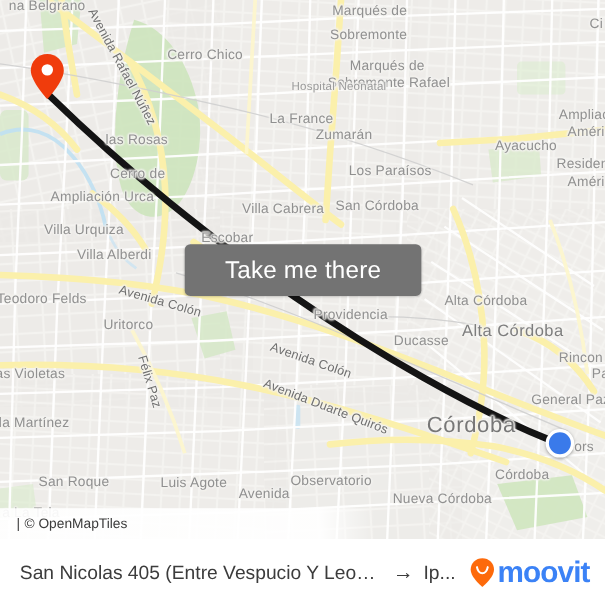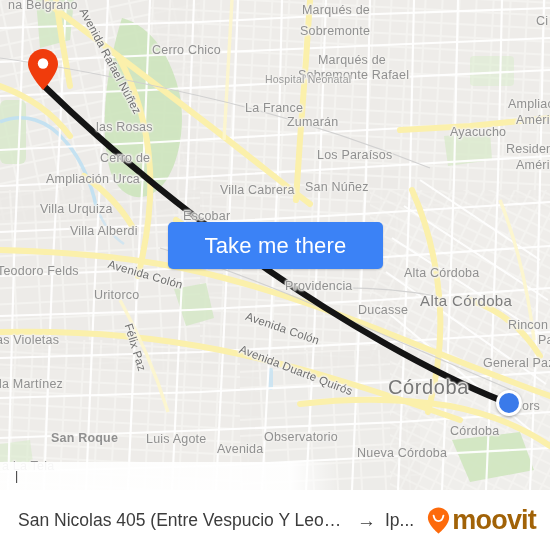--- a/index.html
+++ b/index.html
@@ -47,21 +47,21 @@
   .dot-marker{
     position:absolute;width:26px;height:26px;border-radius:50%;
     background:#3a7aea;border:3px solid #ffffff;
     box-shadow:0 1px 3px rgba(0,0,0,.35);
     box-sizing:border-box;
   }
 
   
   .cta{
     position:absolute;left:168px;top:222px;width:215px;height:47px;
-    background:#3b82f6;border:none;border-radius:5px;
+    background:#737373;border:none;border-radius:5px;
     color:#ffffff;font-size:22px;font-family:"Liberation Sans", sans-serif;
     letter-spacing:.2px;
     cursor:pointer;
     display:flex;align-items:center;justify-content:center;
     box-shadow:0 1px 2px rgba(0,0,0,.18);
     padding:0;
   }
 
   
   .attrib{
@@ -88,21 +88,21 @@
   .f-origin{
     white-space:nowrap;overflow:hidden;text-overflow:ellipsis;
     max-width:330px;
   }
   .f-arrow{font-size:19px;color:#3c3c3c;flex:0 0 auto;}
   .f-dest{white-space:nowrap;flex:0 0 auto;}
   .brand{
     display:flex;align-items:center;gap:2px;flex:0 0 auto;margin-left:6px;
   }
   .brand-word{
-    font-size:27px;font-weight:bold;color:#a16207;
+    font-size:27px;font-weight:bold;color:#3b82f6;
     letter-spacing:-.8px;font-family:"Liberation Sans", sans-serif;
   }
 </style>
 </head>
 <body>
 
 <div id="app">
 
   <div class="map">
 
@@ -254,36 +254,36 @@
         <div class="lbl place" style="left: 96px; top: 120px;">las Rosas</div>
         <div class="lbl place" style="left: 287px; top: 115px;">Zumarán</div>
         <div class="lbl place" style="left: 450px; top: 125px;">Ayacucho</div>
         <div class="lbl place" style="left: 508px; top: 97px;">Ampliación</div>
         <div class="lbl place" style="left: 516px; top: 113px;">América</div>
         <div class="lbl place" style="left: 317px; top: 148px;">Los Paraísos</div>
         <div class="lbl place" style="left: 506px; top: 142px;">Residencial</div>
         <div class="lbl place" style="left: 516px; top: 158px;">América</div>
         <div class="lbl place" style="left: 46px; top: 172px;">Ampliación Urca</div>
         <div class="lbl place" style="left: 220px; top: 183px;">Villa Cabrera</div>
-        <div class="lbl place" style="left: 305px; top: 180px;">San Núñez</div>
+        <div class="lbl place" style="left: 305px; top: 180px;">San Córdoba</div>
         <div class="lbl place" style="left: 40px; top: 202px;">Villa Urquiza</div>
         <div class="lbl place" style="left: 183px; top: 209px;">Escobar</div>
         <div class="lbl place" style="left: 70px; top: 224px;">Villa Alberdi</div>
         <div class="lbl place" style="left: -3px; top: 264px;">Teodoro Felds</div>
         <div class="lbl place" style="left: 94px; top: 288px;">Uritorco</div>
         <div class="lbl place" style="left: 285px; top: 279px;">Providencia</div>
         <div class="lbl place" style="left: 358px; top: 303px;">Ducasse</div>
         <div class="lbl place" style="left: 404px; top: 266px;">Alta Córdoba</div>
         <div class="lbl place-lg" style="left: 420px; top: 292px;">Alta Córdoba</div>
         <div class="lbl place" style="left: 508px; top: 318px;">Rincon</div>
         <div class="lbl place" style="left: 538px; top: 333px;">Pa</div>
         <div class="lbl place" style="left: 483px; top: 356px;">General Paz</div>
         <div class="lbl place" style="left: -4px; top: 333px;">as Violetas</div>
         <div class="lbl place" style="left: -4px; top: 377px;">lla Martínez</div>
-        <div class="lbl place" style="left: 51px; top: 431px; font-weight: bold;">San Roque</div>
+        <div class="lbl place" style="left: 35px; top: 431px;">San Roque</div>
         <div class="lbl place" style="left: 2px; top: 459px;">a La Tela</div>
         <div class="lbl place" style="left: 146px; top: 432px;">Luis Agote</div>
         <div class="lbl place" style="left: 264px; top: 430px;">Observatorio</div>
         <div class="lbl place" style="left: 217px; top: 442px;">Avenida</div>
         <div class="lbl place" style="left: 357px; top: 446px;">Nueva Córdoba</div>
         <div class="lbl place-xl" style="left: 388px; top: 376px;">Córdoba</div>
         <div class="lbl place" style="left: 450px; top: 424px;">Córdoba</div>
         <div class="lbl place" style="left: 522px; top: 399px;">ors</div>
       </div>
     <div id="street-labels">
@@ -291,20 +291,21 @@
         <div class="lbl street" style="left: 110px; top: 258px; transform: rotate(16deg); transform-origin: left top;">Avenida Colón</div>
         <div class="lbl street" style="left: 248px; top: 310px; transform: rotate(19deg); transform-origin: left top;">Avenida Colón</div>
         <div class="lbl street" style="left: 242px; top: 343px; transform: rotate(21deg); transform-origin: left top;">Avenida Duarte Quirós</div>
         <div class="lbl street" style="left: 134px; top: 322px; transform: rotate(73deg); transform-origin: left top;">Félix Paz</div>
       </div>
 
     <button class="cta">Take me there</button>
 
     <div class="attrib">
       <span class="sep">|</span>
+      <span>© OpenMapTiles</span>
     </div>
   </div>
 
   <div class="footer">
     <div class="footer-route">
       <span class="f-origin">San Nicolas 405 (Entre Vespucio Y Leonor De ...</span>
       <span class="f-arrow">→</span>
       <span class="f-dest">Ip...</span>
     </div>
     <div class="brand">

